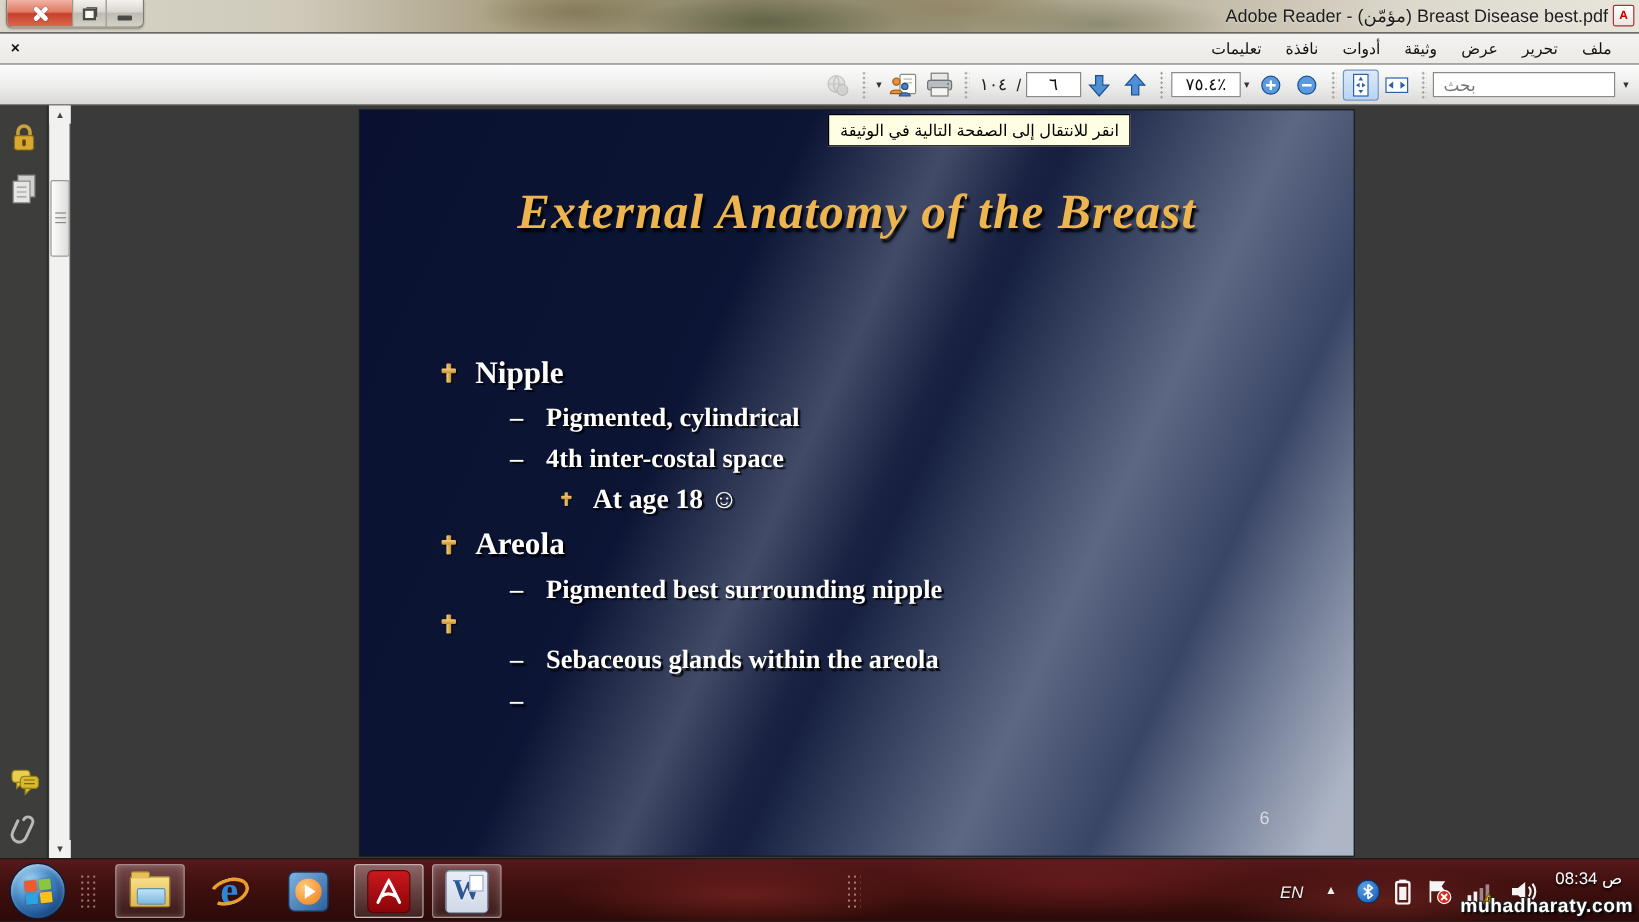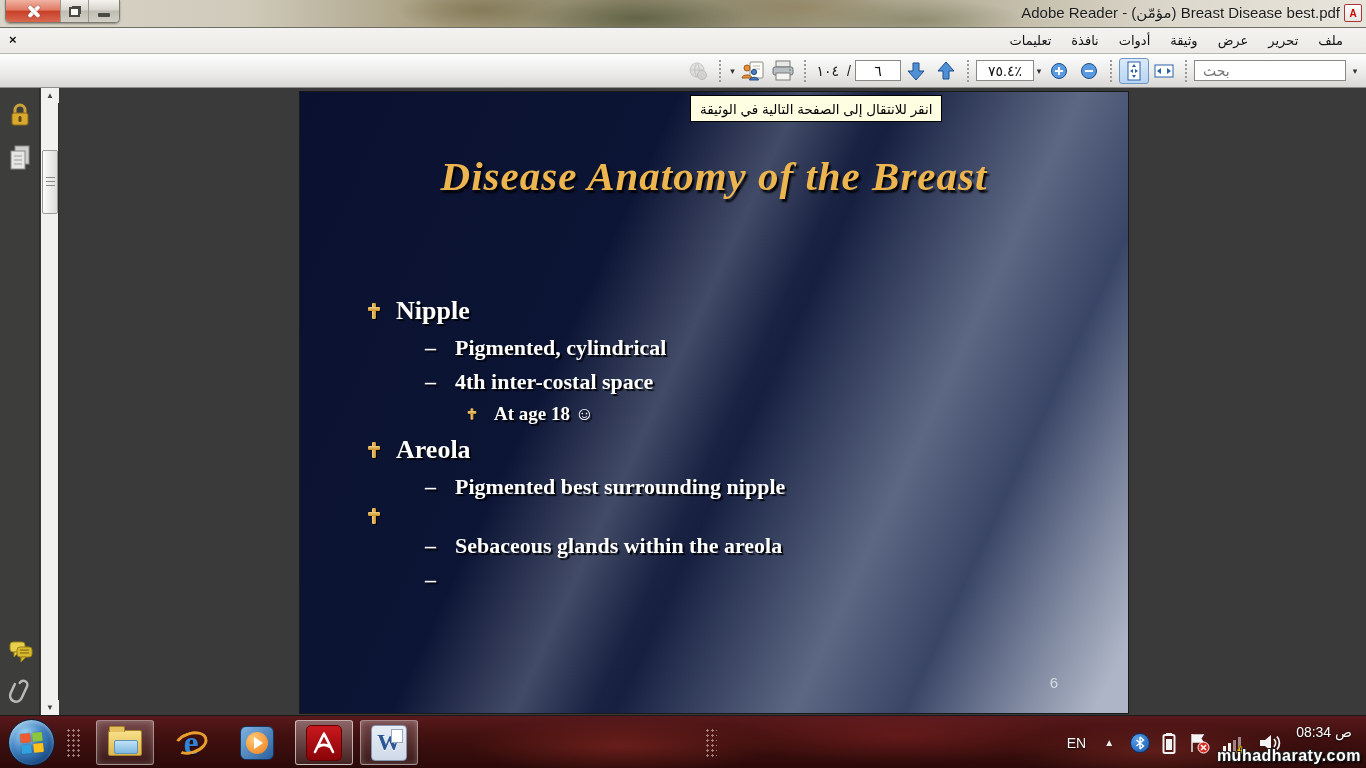--- a/index.html
+++ b/index.html
@@ -72,21 +72,21 @@
       linear-gradient(115deg, #0a1130 0%, #0e1738 55%, #1a2548 75%, #2c3a5e 100%);
     box-shadow:0 0 0 1px #1a1a1a; overflow:hidden; }
   .slide-title { position:absolute; left:0; top:60px; width:100%; text-align:center;
     font-family:"Liberation Serif","DejaVu Serif",serif; font-style:italic; font-weight:bold;
     font-size:41px; color:#edb54f; text-shadow:2px 3px 2px rgba(0,0,0,.95); letter-spacing:1px; }
   .bullet-list { position:absolute; left:68px; top:204px; width:600px; }
   .b-row { display:flex; align-items:flex-start; gap:16px; font-family:"Liberation Serif","DejaVu Serif",serif; font-weight:bold; color:#fff; }
   .b-row .b-text { text-shadow:2px 2px 1px rgba(0,0,0,.9); white-space:nowrap; }
   .b-row.lvl1 { font-size:26px; margin-bottom:9px; }
   .b-row.lvl2 { font-size:22px; margin-left:57px; margin-bottom:8px; }
-  .b-row.lvl3 { font-size:19px; margin-left:98px; margin-bottom:10px; }
+  .b-row.lvl3 { font-size:23px; margin-left:98px; margin-bottom:10px; }
   .cross { position:relative; width:12px; height:16px; align-self:center; flex:0 0 12px; filter:drop-shadow(1px 1px 0 rgba(0,0,0,.8)); }
   .cross::before { content:""; position:absolute; left:4px; top:0; width:4px; height:16px; background:linear-gradient(90deg,#f3cf7e,#c9912f); border-radius:1px; }
   .cross::after { content:""; position:absolute; left:0; top:4px; width:12px; height:4px; background:linear-gradient(#f3cf7e,#c9912f); border-radius:1px; }
   .cross.small { transform:scale(.72); }
   .dash { flex:0 0 14px; text-shadow:2px 2px 1px rgba(0,0,0,.9); }
   .slide-pageno { position:absolute; right:70px; bottom:22px; font-size:15px; color:#d7dbe3; font-family:"Liberation Sans",sans-serif; }
 
   
   .tooltip { position:absolute; left:690px; top:7px; height:27px; background:#fefee3; border:1px solid #000;
     display:flex; align-items:center; padding:0 9px; font-size:13.5px; color:#000; direction:rtl; white-space:nowrap; z-index:5; }
@@ -122,21 +122,21 @@
   .icon-wmp .pcirc { width:22px; height:22px; border-radius:50%; background:radial-gradient(circle at 35% 30%,#ffc976,#ef7c1a); display:flex; align-items:center; justify-content:center; }
   .icon-wmp .ptri { width:0; height:0; border-left:9px solid #fff; border-top:6px solid transparent; border-bottom:6px solid transparent; margin-left:3px; }
   .icon-acro { width:36px; height:36px; border-radius:5px; background:linear-gradient(#c9181d,#8a0408); border:1px solid #5e0203; display:flex; align-items:center; justify-content:center; }
   .icon-acro svg { display:block; }
   .icon-word { position:relative; width:36px; height:36px; border-radius:4px; background:linear-gradient(#e9eef5,#cfd9e8); border:1px solid #8396b2; display:flex; align-items:center; justify-content:center; }
   .icon-word .wchar { font-size:24px; font-weight:bold; color:#2b5797; font-family:"Liberation Serif",serif; text-shadow:0 1px 0 #fff; }
   .icon-word::before { content:""; position:absolute; right:3px; top:3px; width:10px; height:12px; background:#fff; border:1px solid #9aa9c0; }
 
   .tray { position:absolute; right:0; top:0; height:53px; display:flex; align-items:center; }
   .tray-grip { position:absolute; left:-362px; top:12px; width:12px; height:30px; background-image:radial-gradient(circle,#caa 30%, transparent 36%); background-size:5px 5px; opacity:.7; }
-  .tray-item { display:flex; align-items:center; justify-content:center; cursor:pointer; color:#fff; }
+  .tray-item { display:flex; align-items:center; justify-content:center; cursor:pointer; color:#fff;font-style:italic; }
   .tray-lang { font-size:14px; color:#f4f4f4; text-shadow:0 1px 2px #000; margin-right:18px; }
   .tray-caret { font-size:10px; color:#eee; margin-right:16px; }
   .bt-circ { width:20px; height:20px; border-radius:50%; background:radial-gradient(circle at 35% 30%,#5aa0e8,#1356ad); border:1px solid #0a3164; margin-right:12px; display:flex; align-items:center; justify-content:center; }
   .tray-svg { margin-right:12px; }
   .tray-time { font-size:14px; color:#fff; text-shadow:0 1px 2px #000; direction:rtl; margin:0 14px 12px 2px; white-space:nowrap; align-self:flex-start; margin-top:8px; }
   .watermark { position:absolute; right:5px; bottom:3px; z-index:20; font-size:16px; font-weight:bold; color:#fff; letter-spacing:.5px;
     text-shadow:-1px -1px 0 #222,1px -1px 0 #222,-1px 1px 0 #222,2px 2px 2px #000; pointer-events:none; }
 </style>
 </head>
 <body>
@@ -292,21 +292,21 @@
       </div>
     </div>
 
     <div class="vscroll">
       <div class="scroll-arrow" style="top:0">▲</div>
       <div class="scroll-thumb"></div>
       <div class="scroll-arrow" style="bottom:0">▼</div>
     </div>
 
     <div class="slide">
-      <div class="slide-title">Disease Anatomy of the Breast</div>
+      <div class="slide-title">External Anatomy of the Breast</div>
       <div class="bullet-list">
           <div class="b-row lvl1">
             <span class="cross"></span>
             <span class="b-text">Nipple</span>
           </div>
           <div class="b-row lvl2">
             <span class="dash">–</span>
             <span class="b-text">Pigmented, cylindrical</span>
           </div>
           <div class="b-row lvl2">

